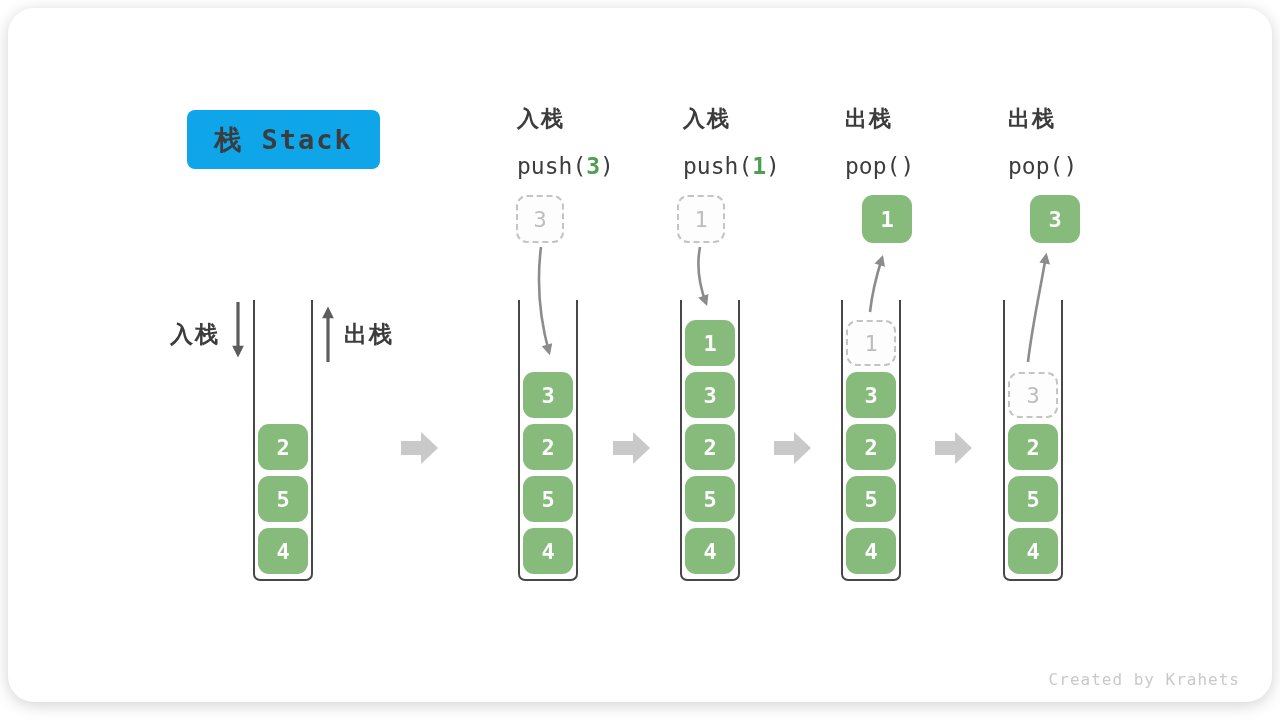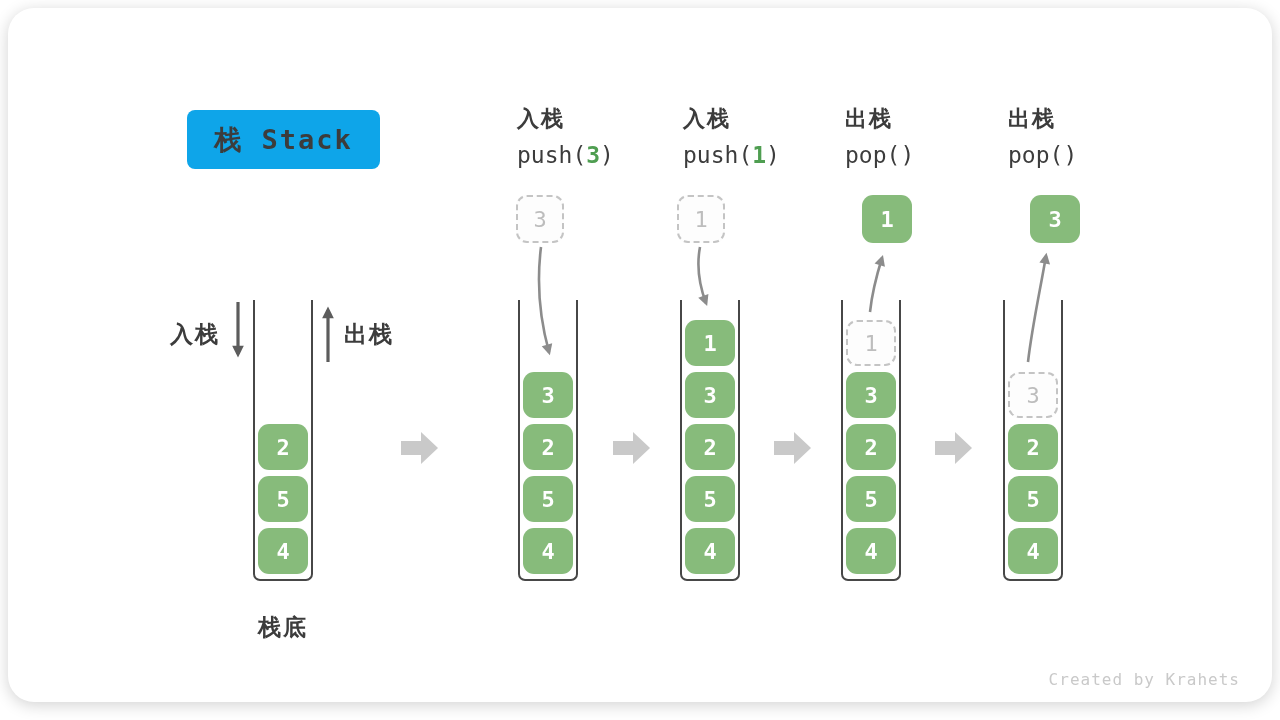--- a/index.html
+++ b/index.html
@@ -11,21 +11,21 @@
 
   .title-badge{position:absolute;left:187px;top:110px;width:193px;height:59px;
         background:#0ea5e9;border-radius:8px;display:flex;align-items:center;justify-content:center;
         font-family:"DejaVu Sans Mono",monospace;font-weight:700;font-size:27px;letter-spacing:2px;}
 
   .legend{position:absolute;font-weight:700;font-size:23px;letter-spacing:2px;}
   .legend.center{width:160px;text-align:center;}
 
   .stage-head{position:absolute;top:104px;}
   .stage-head .op{font-weight:700;font-size:22px;letter-spacing:2px;}
-  .stage-head .code{margin-top:8px;font-family:"DejaVu Sans Mono",monospace;font-size:23px;}
+  .stage-head .code{margin-top:19px;font-family:"DejaVu Sans Mono",monospace;font-size:23px;}
   .stage-head .code .arg{color:#4f9e51;font-weight:700;}
 
   .container{position:absolute;top:300px;width:60px;height:281px;box-sizing:border-box;
         border-left:2.5px solid #474747;border-right:2.5px solid #474747;border-bottom:2.5px solid #474747;
         border-radius:0 0 7px 7px;background:#ffffff;}
   .cell{position:absolute;left:50%;transform:translateX(-50%);width:50px;height:46px;box-sizing:border-box;
         border-radius:11px;background:#87bb7b;color:#ffffff;display:flex;align-items:center;justify-content:center;
         font-family:"DejaVu Sans Mono",monospace;font-weight:700;font-size:22px;}
   .cell.ghost{background:#fdfdfd;border:2px dashed #c4c4c4;color:#bdbdbd;font-weight:400;}
 
@@ -39,21 +39,20 @@
         font-size:16px;color:#c9c9c9;letter-spacing:1px;}
 </style>
 </head>
 <body>
 
 <div class="canvas">
   <div class="card"></div>
 
   <div class="title-badge">栈 Stack</div>
 
-  <div class="legend center" style="left:203px;top:612px;">栈底</div>
   <div class="legend" style="left:162px;top:319px;width:58px;text-align:right;">入栈</div>
   <div class="legend" style="left:344px;top:319px;">出栈</div>
 
   <div class="stage-head" style="left:517px;">
     <div class="op">入栈</div>
     <div class="code"><span>push(</span><span class="arg">3</span><span>)</span></div>
   </div>
   <div class="stage-head" style="left:683px;">
     <div class="op">入栈</div>
     <div class="code"><span>push(</span><span class="arg">1</span><span>)</span></div>

